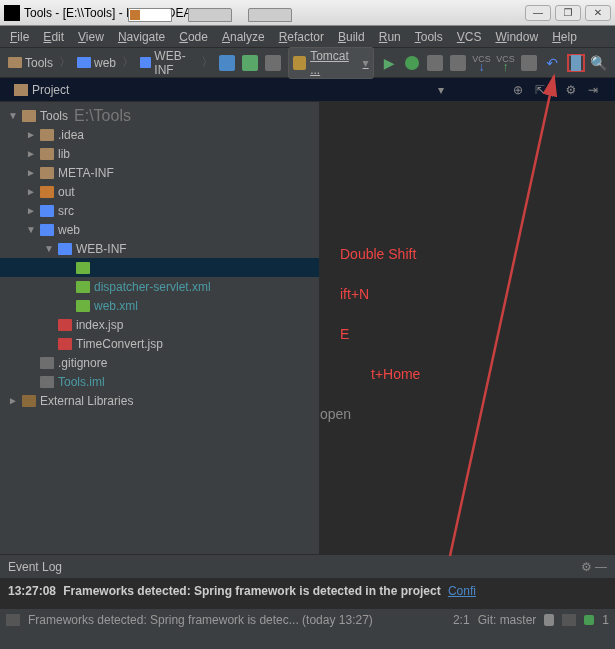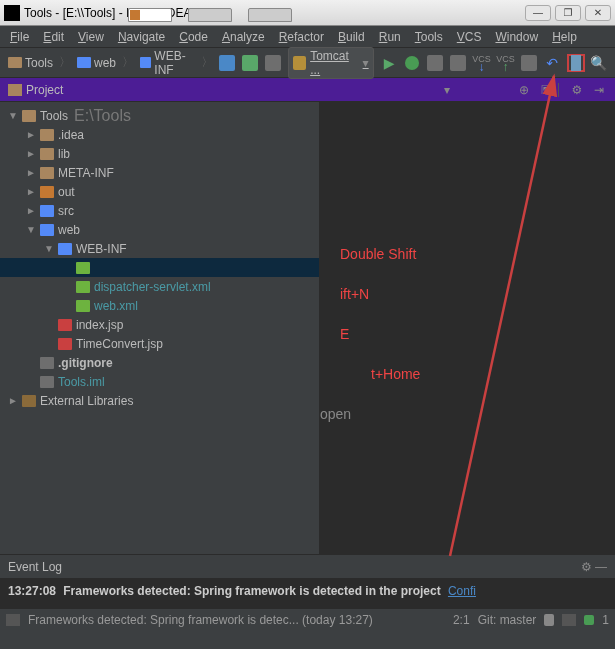--- a/index.html
+++ b/index.html
@@ -23,21 +23,21 @@
 .run-combo { display:flex; align-items:center; background:#4a4d4f; border:1px solid #555; border-radius:3px; padding:1px 4px; margin:0 4px;text-decoration:underline; }
 .tomcat-ico { width:14px; height:14px; background:#b58f3a; border-radius:2px; margin-right:4px; }
 .play { color:#59a869; font-size:14px; }
 .bug { width:14px; height:14px; background:#499c54; border-radius:50%; }
 .tb-grey { width:16px; height:16px; background:#6e6e6e; border-radius:2px; }
 .vcs-lab { font-size:9px; color:#888; display:flex; flex-direction:column; align-items:center; line-height:8px; }
 .undo { color:#548af7; font-size:14px; }
 .highlight-box { border:2px solid #c94040; padding:2px; }
 .search { color:#aaa; font-size:14px; }
 
-.proj-header { height:24px; background:#4c1d95; border-bottom:1px solid #2b2b2b; display:flex; align-items:center; padding:0 8px; }
+.proj-header { height:24px; background:#0f172a; border-bottom:1px solid #2b2b2b; display:flex; align-items:center; padding:0 14px; }
 .proj-icon { width:14px; height:12px; background:#a8865f; margin-right:4px; }
 .proj-header .label { flex:1; color:#bbb; }
 .proj-header .tool { width:16px; height:16px; margin-left:6px; color:#888; display:flex; align-items:center; justify-content:center; }
 
 .main { display:flex; height:452px; }
 .tree { width:320px; background:#3c3f41; border-right:1px solid #2b2b2b; padding-top:4px; overflow:hidden; }
 .tree-row { height:19px; display:flex; align-items:center; color:#bbb; cursor:pointer; white-space:nowrap; }
 .arrow { width:10px; display:inline-block; text-align:center; color:#888; font-size:10px; }
 .tree-row.sel { background:#0d293e; }
 .tree-row.sel .name { color:#fff; }
@@ -242,21 +242,21 @@
       <div class="tree-row" style="padding-left: 44px;">
         <span class="arrow"></span>
         <div class="fico jsp"></div>
         <span class="name">index.jsp</span>
       </div>
       <div class="tree-row" style="padding-left: 44px;">
         <span class="arrow"></span>
         <div class="fico jsp"></div>
         <span class="name">TimeConvert.jsp</span>
       </div>
-      <div class="tree-row" style="padding-left: 26px; font-weight: bold;">
+      <div class="tree-row" style="padding-left: 26px;">
         <span class="arrow"></span>
         <div class="fico file"></div>
         <span class="name">.gitignore</span>
       </div>
       <div class="tree-row" style="padding-left: 26px;">
         <span class="arrow"></span>
         <div class="fico file"></div>
         <span class="name teal">Tools.iml</span>
       </div>
       <div class="tree-row" style="padding-left: 8px;">

